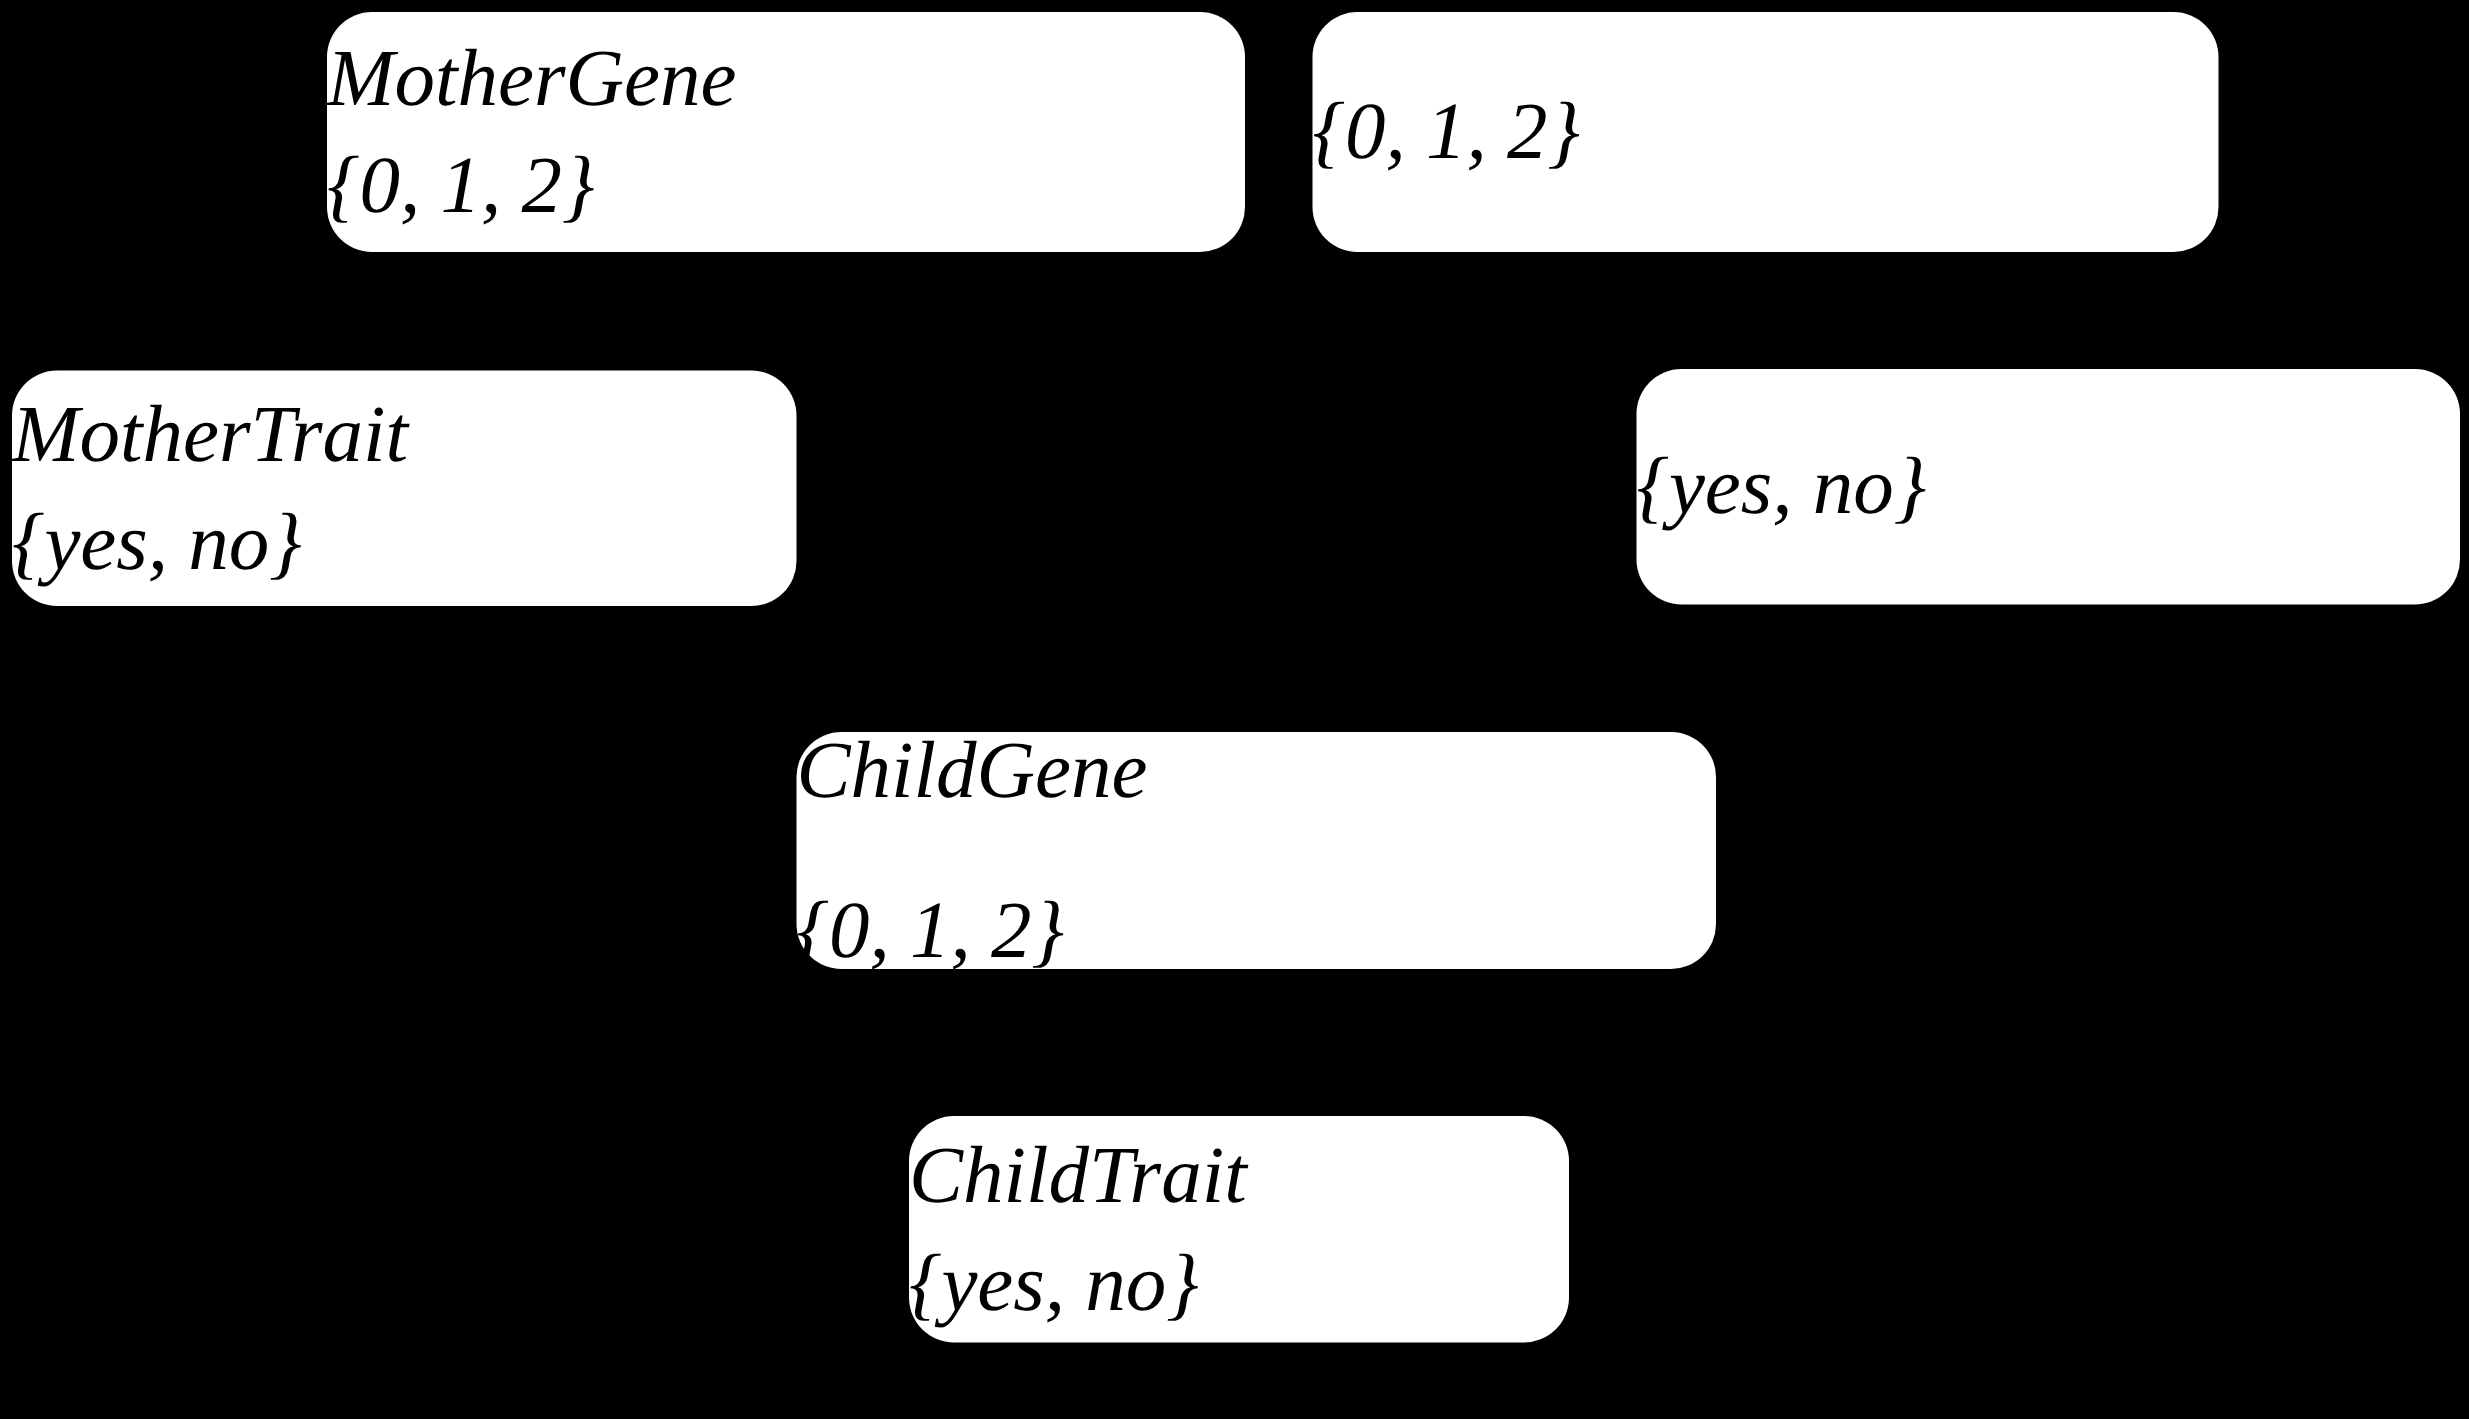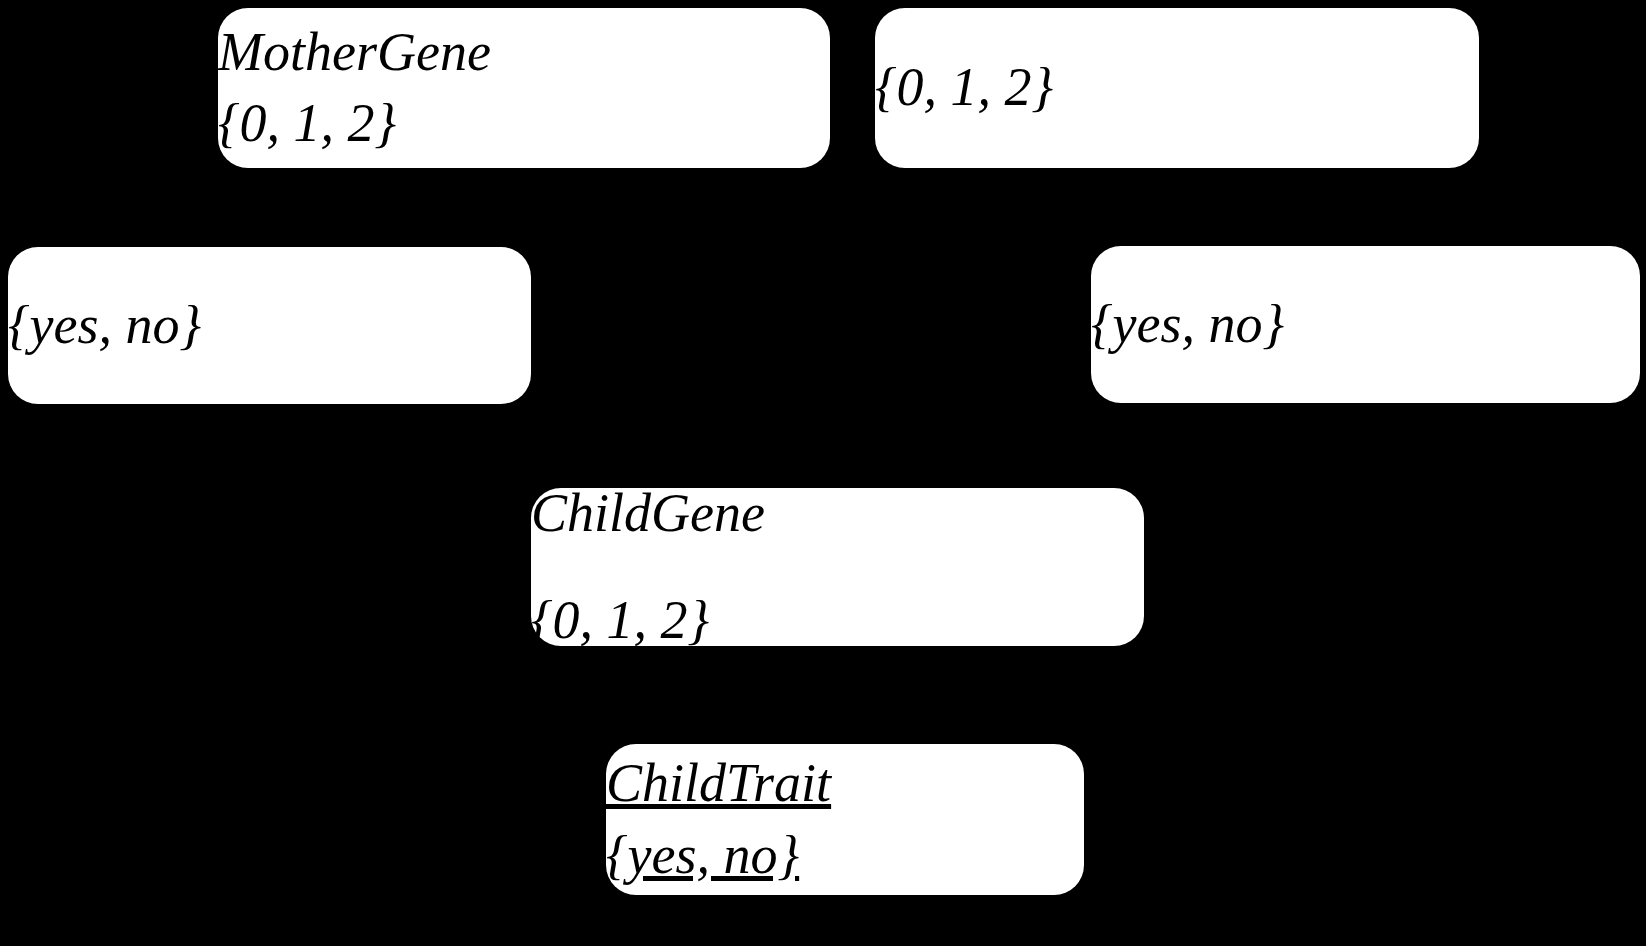--- a/index.html
+++ b/index.html
@@ -32,37 +32,38 @@
   }
   .node-name, .node-domain {
     white-space: nowrap;
   }
   
   .pos-mother-gene  { left: 218px;  top: 8px;   width: 612px; height: 160px; }
   .pos-father-gene  { left: 875px;  top: 8px;   width: 604px; height: 160px; }
   .pos-mother-trait { left: 8px;    top: 247px; width: 523px; height: 157px; }
   .pos-father-trait { left: 1091px; top: 246px; width: 549px; height: 157px; }
   .pos-child-gene   { left: 531px;  top: 488px; width: 613px; height: 158px; gap: 36px; }
-  .pos-child-trait  { left: 606px;  top: 744px; width: 478px; height: 151px; text-decoration: underline; }
+  .pos-child-trait  { left: 606px;  top: 744px; width: 440px; height: 151px; }
 </style>
 </head>
 <body>
 
 <div id="canvas">
 
   <div class="node pos-mother-gene">
     <div class="node-name">MotherGene</div>
     <div class="node-domain">{0, 1, 2}</div>
   </div>
 
   <div class="node pos-father-gene">
     <div class="node-domain">{0, 1, 2}</div>
   </div>
 
   <div class="node pos-mother-trait">
+    <div class="node-name">MotherTrait</div>
     <div class="node-domain">{yes, no}</div>
   </div>
 
   <div class="node pos-father-trait">
     <div class="node-domain">{yes, no}</div>
   </div>
 
   <div class="node pos-child-gene">
     <div class="node-name">ChildGene</div>
     <div class="node-domain">{0, 1, 2}</div>

